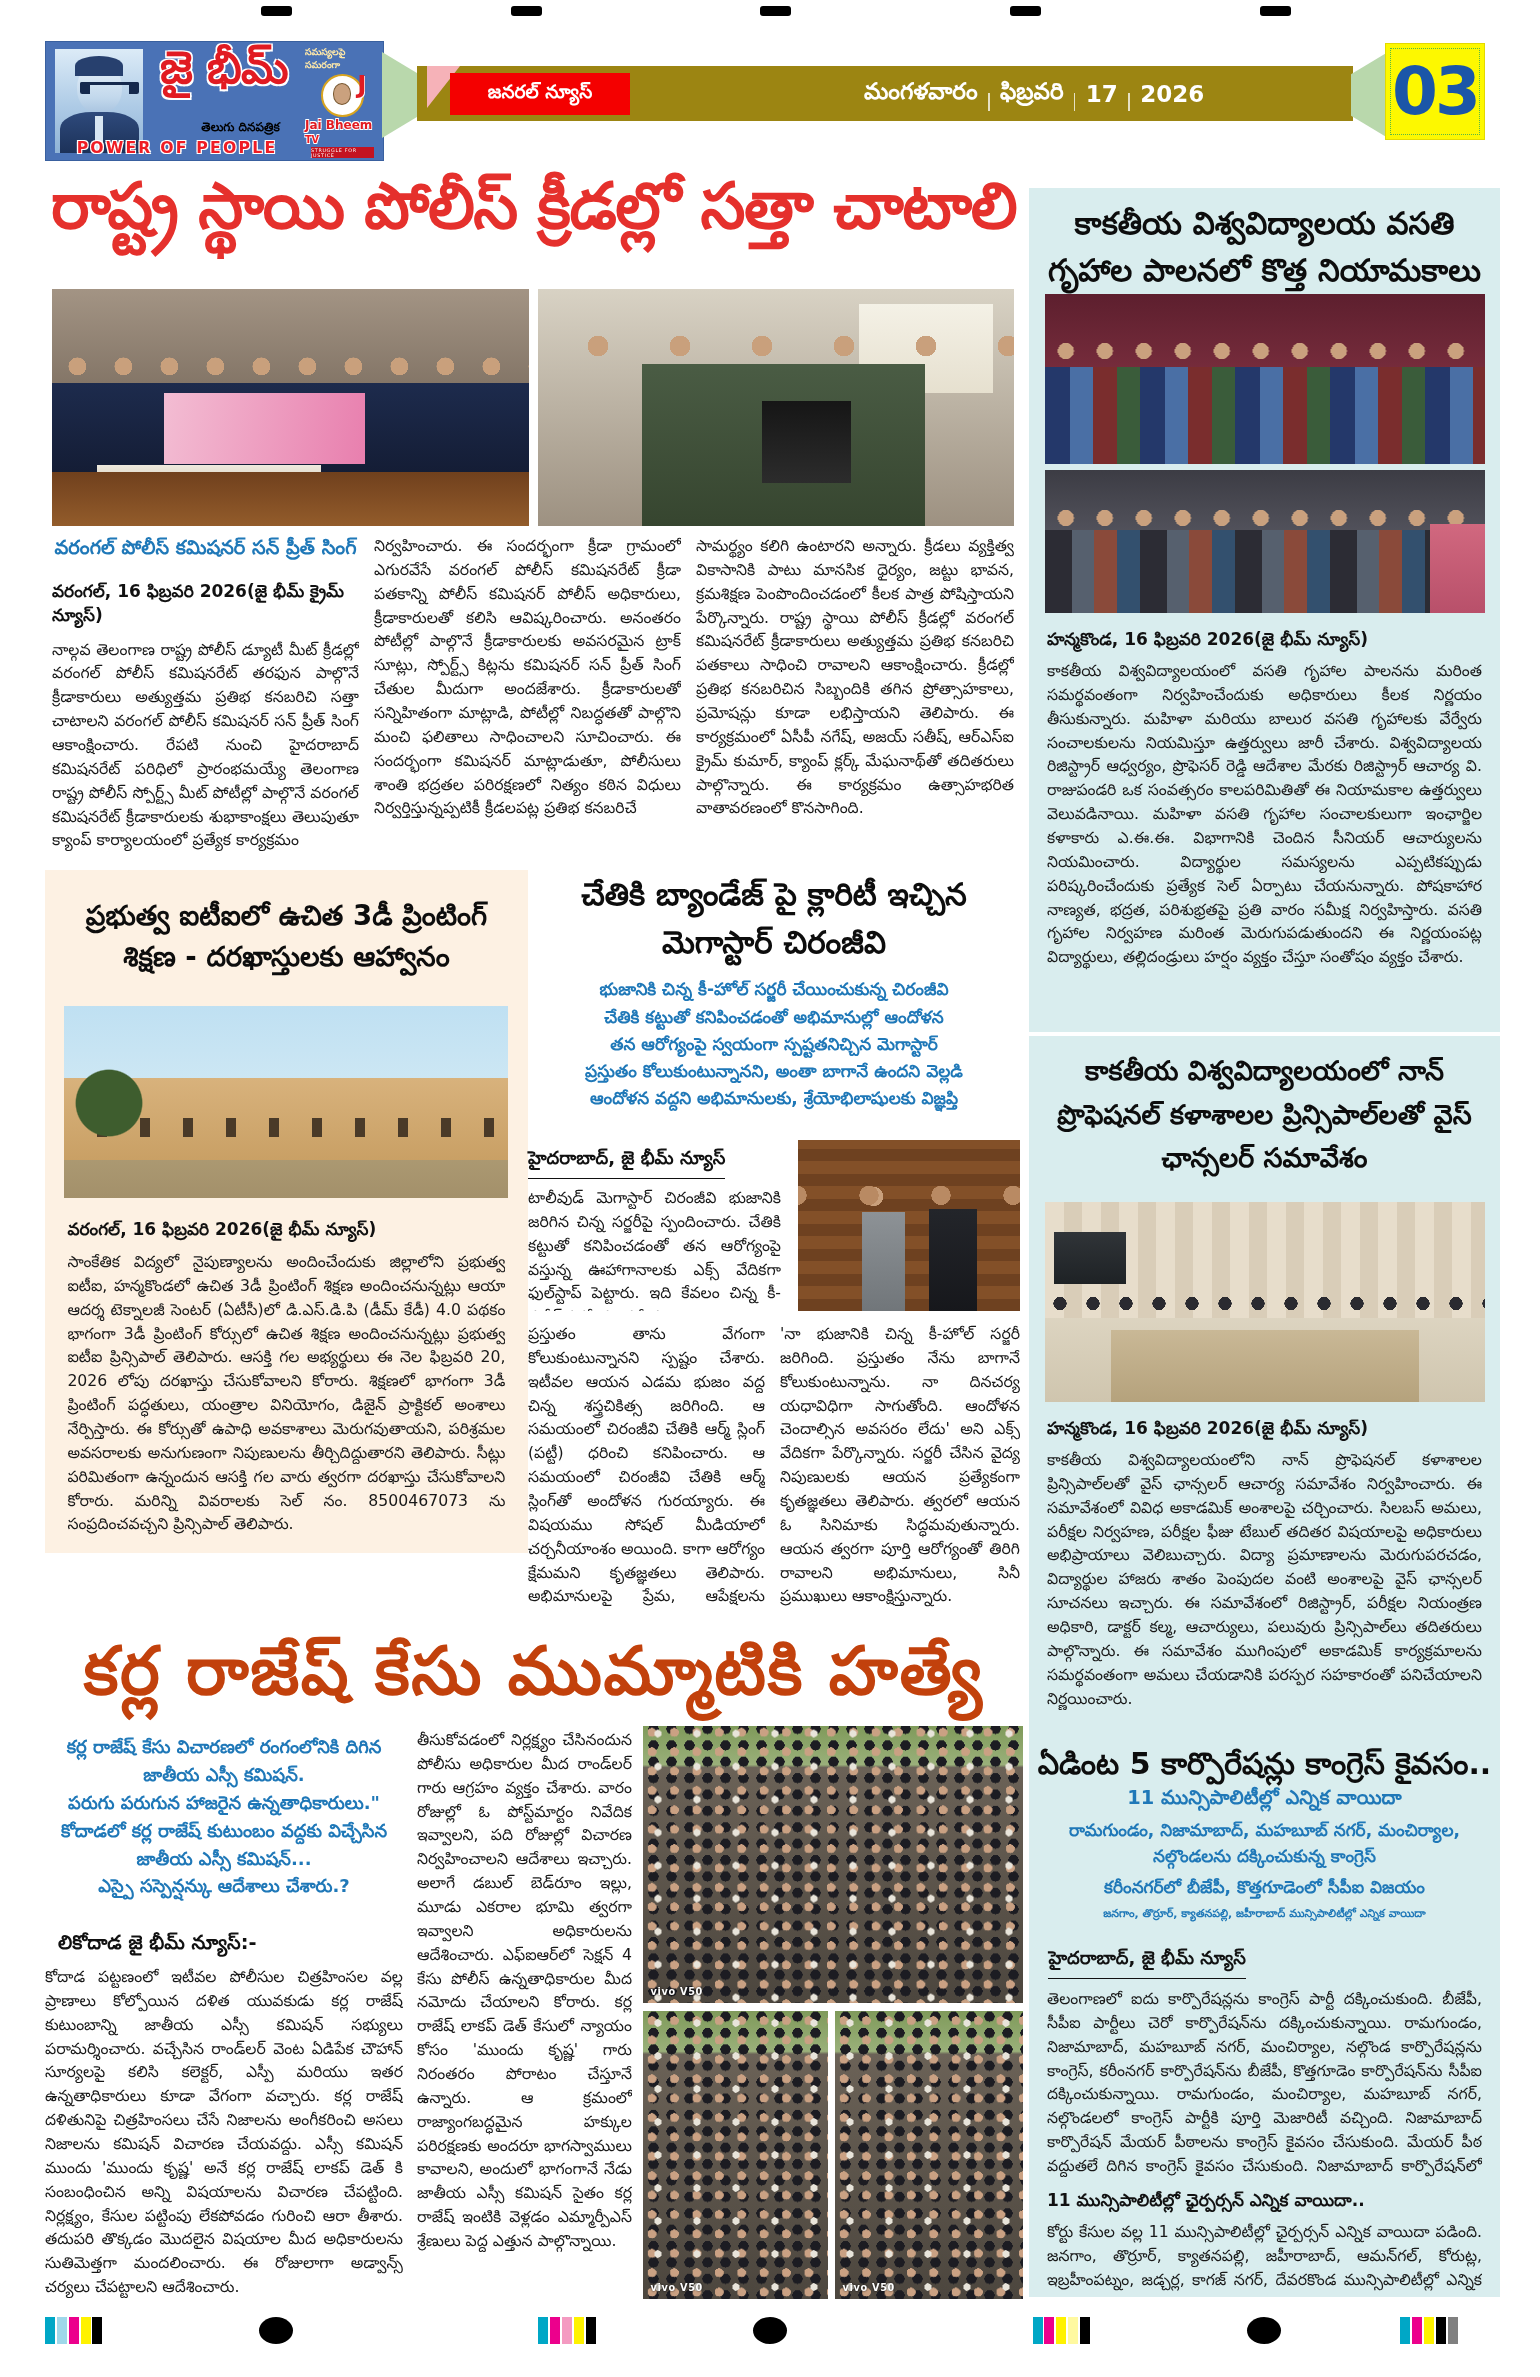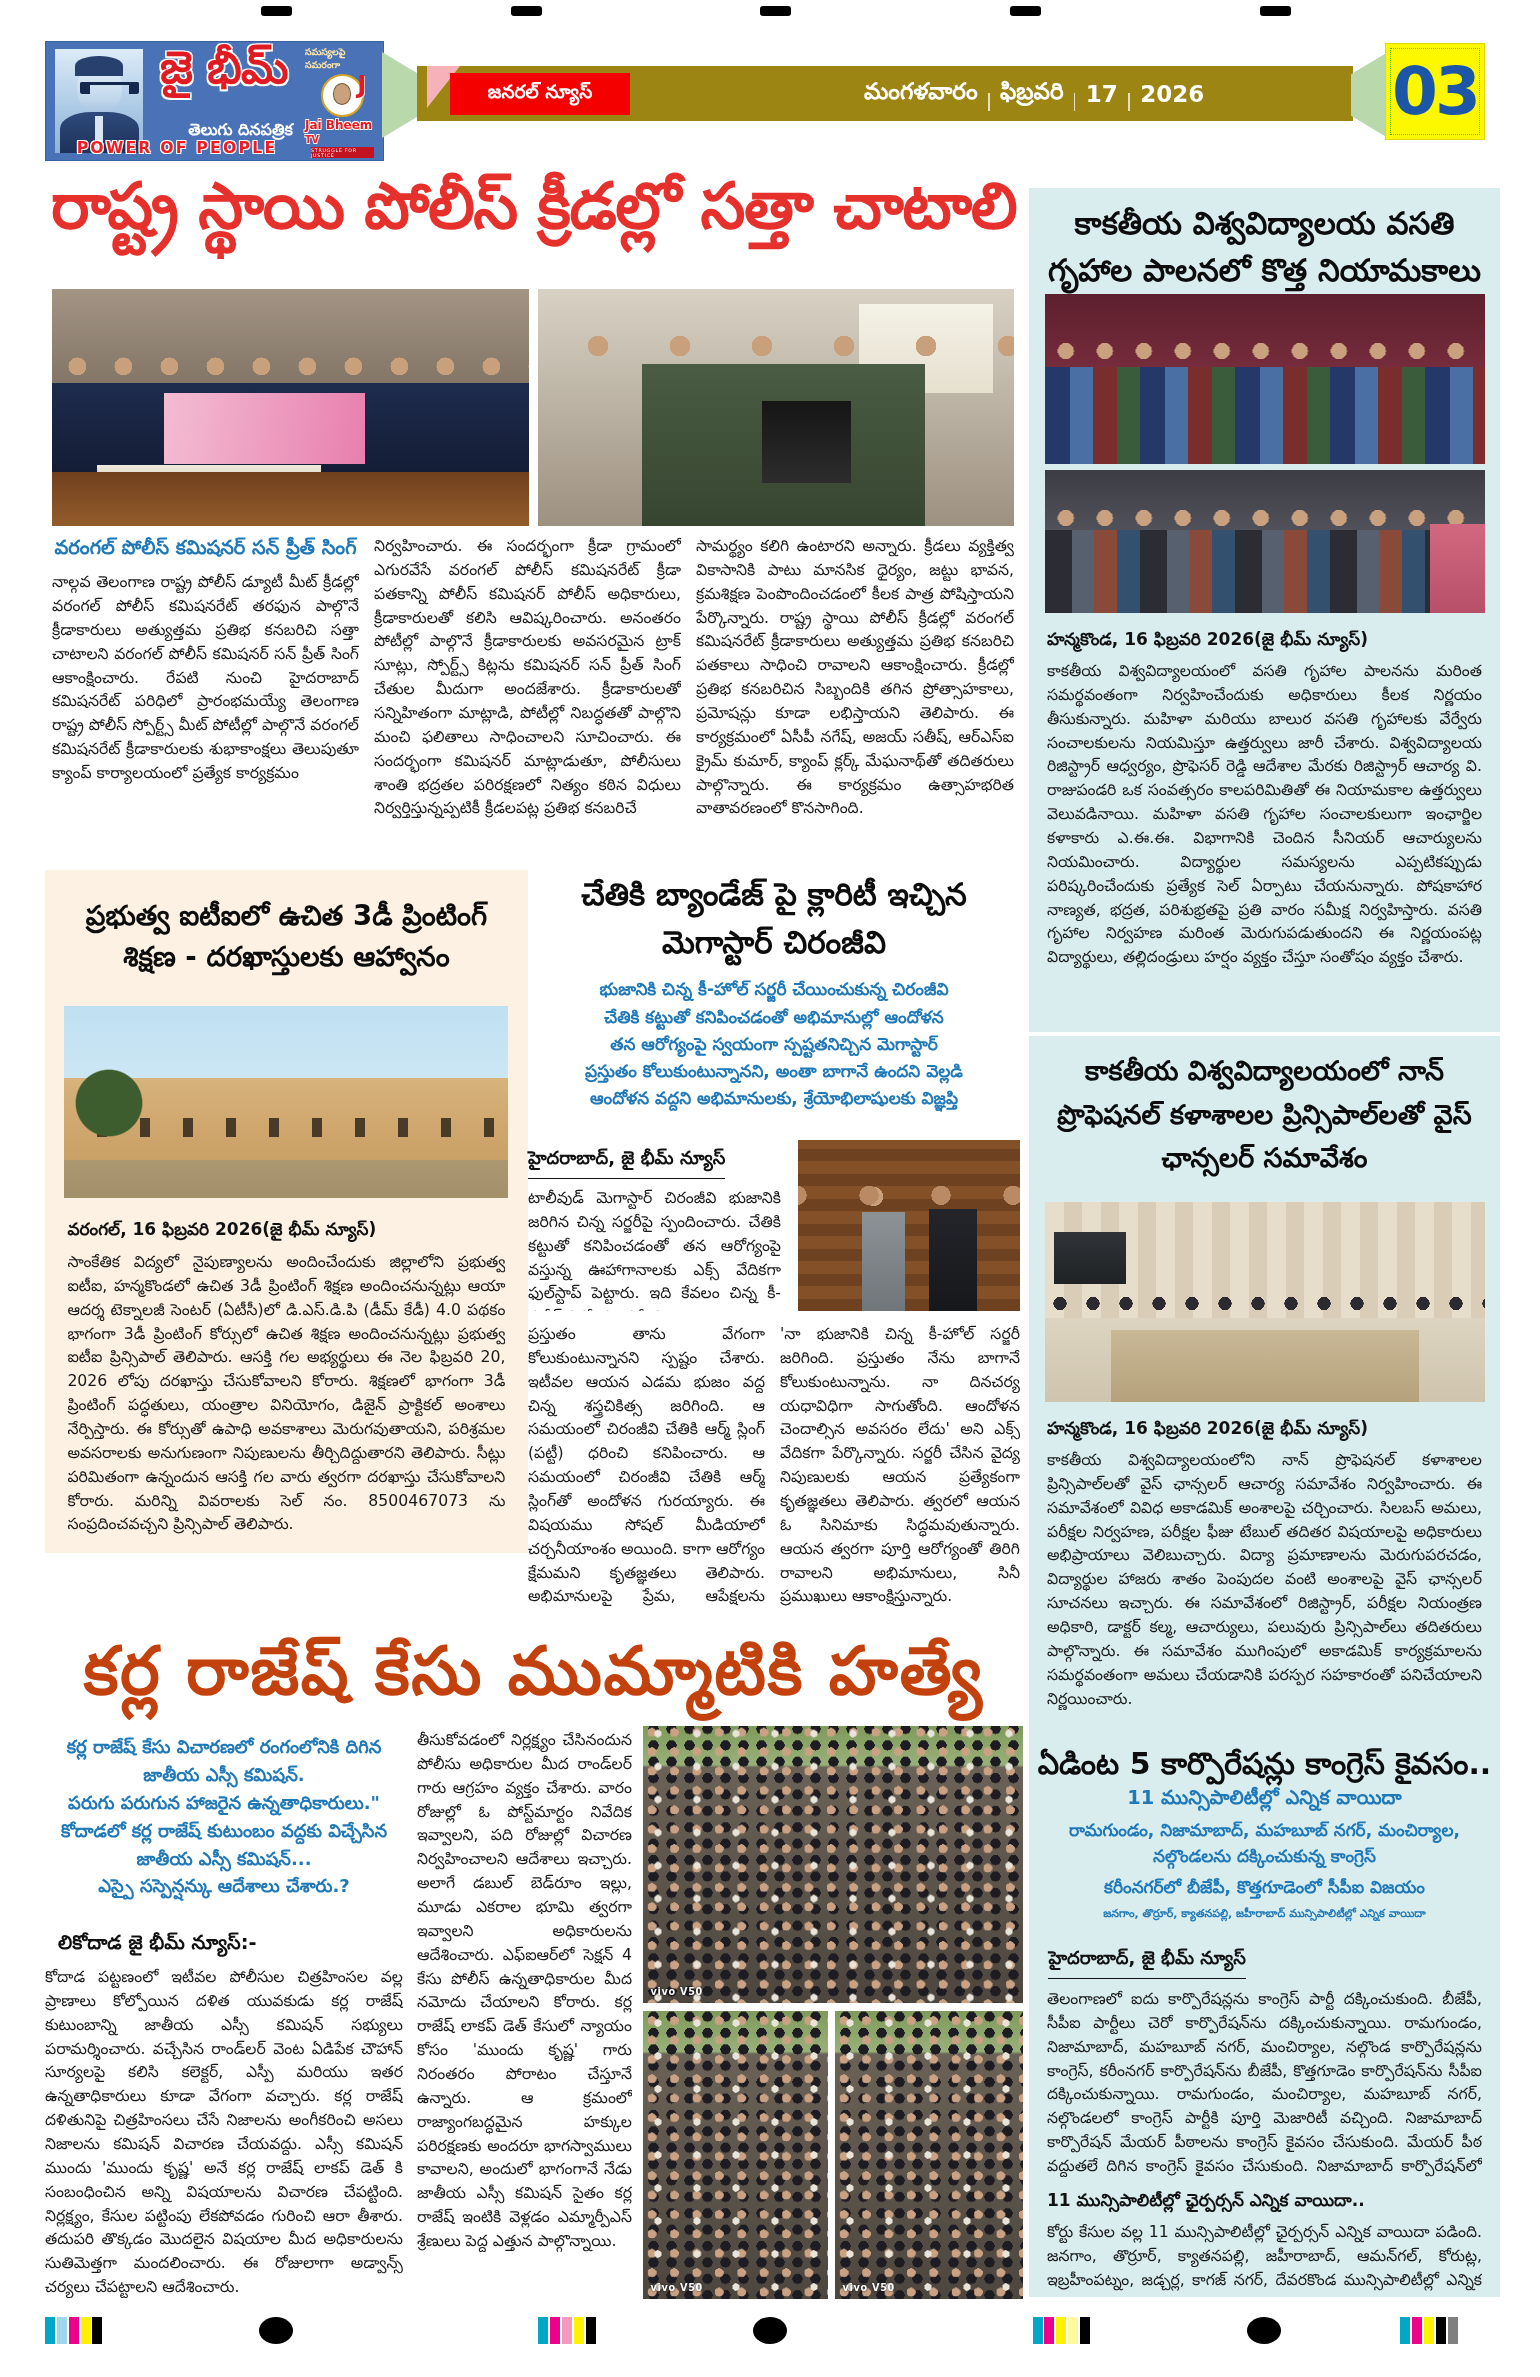--- a/index.html
+++ b/index.html
@@ -20,21 +20,21 @@
             background:linear-gradient(180deg,#e9f2fa 0%,#c2d8ec 70%,#a9c4e0 100%);}
   .portrait .hair{position:absolute;left:20px;top:7.5px;width:48px;height:19.4px;border-radius:50% 50% 0 0;background:#27406e;}
   .portrait .glasses{position:absolute;left:24.6px;top:33px;width:39px;height:9px;border-top:3px solid #15294d;
             border-left:10.4px solid #15294d;border-right:10.4px solid #15294d;border-radius:2.2px;}
   .portrait .suit{position:absolute;left:4.5px;top:63px;width:79px;height:42px;border-radius:40% 40% 0 0;
             background:linear-gradient(180deg,#2e4a7c,#1c3158);}
   .portrait .tie{position:absolute;left:40px;top:67px;width:7.5px;height:33px;background:#d8e6f2;}
   .mast-title{position:absolute;left:101px;top:1.5px;width:154px;text-align:center;
             font-size:45px;line-height:1.05;font-weight:800;color:#e11b22;letter-spacing:-0.7px;
             text-shadow:-1.5px -1.5px 0 #fff,1.5px -1.5px 0 #fff,-1.5px 1.5px 0 #fff,1.5px 1.5px 0 #fff;}
-  .mast-sub{position:absolute;left:131px;top:78px;width:127px;text-align:center;color:#ffffff;font-size:16px;font-weight:700;}
+  .mast-sub{position:absolute;left:131px;top:78px;width:127px;text-align:center;color:#000000;font-size:12px;font-weight:700;}
   .mast-slogan{position:absolute;left:4.5px;bottom:3px;width:253px;text-align:center;color:#ef1c24;
             font-size:15.7px;font-weight:800;letter-spacing:2.2px;
             text-shadow:-1.1px -1.1px 0 #fff,1.1px -1.1px 0 #fff,-1.1px 1.1px 0 #fff,1.1px 1.1px 0 #fff;}
   .mast-right{position:absolute;left:259px;top:3.7px;width:75px;text-align:left;}
   .mr-top{color:#ffe9a8;font-size:9.3px;font-weight:700;}
   .tvlogo{position:relative;width:39px;height:39px;margin:2.2px auto 0;background:#fff;border-radius:50%;border:2.2px solid #d9a520;}
   .tvlogo .jface{position:absolute;left:9.7px;top:7.5px;width:16.4px;height:19.4px;border-radius:50%;background:#caa17e;border:1.5px solid #7a5a33;}
   .tvlogo .jletter{position:absolute;right:-4.5px;top:-6px;font-size:25px;font-weight:900;color:#e11b22;
             text-shadow:0.7px 0.7px 0 #fff;}
   .mr-name{margin-top:1.5px;color:#e11b22;font-size:12px;font-weight:800;
@@ -182,20 +182,21 @@
     <div class="dotted"></div>
     <div class="pagenum">03</div>
   </div>
 
   <div class="abs main-head">రాష్ట్ర స్థాయి పోలీస్ క్రీడల్లో సత్తా చాటాలి</div>
   <div class="photo p1" style="left:52px;top:289px;width:477px;height:237px"></div>
   <div class="photo p2" style="left:538px;top:289px;width:476px;height:237px"></div>
 
   <div class="abs col" style="left:52px;top:534px;width:307px;height:333px">
     <div class="bluehead" style="font-size:19.4px;line-height:1.4">వరంగల్ పోలీస్ కమిషనర్ సన్ ప్రీత్ సింగ్</div>
+    <div class="datebold" style="font-size:17px;margin-top:19.4px">వరంగల్, 16 ఫిబ్రవరి 2026(జై భీమ్ క్రైమ్ న్యూస్)</div>
     <div class="body-txt" style="margin-top:9px">నాల్గవ తెలంగాణ రాష్ట్ర పోలీస్ డ్యూటీ మీట్ క్రీడల్లో వరంగల్ పోలీస్ కమిషనరేట్ తరఫున పాల్గొనే క్రీడాకారులు అత్యుత్తమ ప్రతిభ కనబరిచి సత్తా చాటాలని వరంగల్ పోలీస్ కమిషనర్ సన్ ప్రీత్ సింగ్ ఆకాంక్షించారు. రేపటి నుంచి హైదరాబాద్ కమిషనరేట్ పరిధిలో ప్రారంభమయ్యే తెలంగాణ రాష్ట్ర పోలీస్ స్పోర్ట్స్ మీట్ పోటీల్లో పాల్గొనే వరంగల్ కమిషనరేట్ క్రీడాకారులకు శుభాకాంక్షలు తెలుపుతూ క్యాంప్ కార్యాలయంలో ప్రత్యేక కార్యక్రమం</div>
   </div>
   <div class="abs col body-txt" style="left:374px;top:534px;width:307px;height:333px">నిర్వహించారు. ఈ సందర్భంగా క్రీడా గ్రామంలో ఎగురవేసే వరంగల్ పోలీస్ కమిషనరేట్ క్రీడా పతకాన్ని పోలీస్ కమిషనర్ పోలీస్ అధికారులు, క్రీడాకారులతో కలిసి ఆవిష్కరించారు. అనంతరం పోటీల్లో పాల్గొనే క్రీడాకారులకు అవసరమైన ట్రాక్ సూట్లు, స్పోర్ట్స్ కిట్లను కమిషనర్ సన్ ప్రీత్ సింగ్ చేతుల మీదుగా అందజేశారు. క్రీడాకారులతో సన్నిహితంగా మాట్లాడి, పోటీల్లో నిబద్ధతతో పాల్గొని మంచి ఫలితాలు సాధించాలని సూచించారు. ఈ సందర్భంగా కమిషనర్ మాట్లాడుతూ, పోలీసులు శాంతి భద్రతల పరిరక్షణలో నిత్యం కఠిన విధులు నిర్వర్తిస్తున్నప్పటికీ క్రీడలపట్ల ప్రతిభ కనబరిచే</div>
   <div class="abs col body-txt" style="left:696px;top:534px;width:318px;height:333px">సామర్థ్యం కలిగి ఉంటారని అన్నారు. క్రీడలు వ్యక్తిత్వ వికాసానికి పాటు మానసిక ధైర్యం, జట్టు భావన, క్రమశిక్షణ పెంపొందించడంలో కీలక పాత్ర పోషిస్తాయని పేర్కొన్నారు. రాష్ట్ర స్థాయి పోలీస్ క్రీడల్లో వరంగల్ కమిషనరేట్ క్రీడాకారులు అత్యుత్తమ ప్రతిభ కనబరిచి పతకాలు సాధించి రావాలని ఆకాంక్షించారు. క్రీడల్లో ప్రతిభ కనబరిచిన సిబ్బందికి తగిన ప్రోత్సాహకాలు, ప్రమోషన్లు కూడా లభిస్తాయని తెలిపారు. ఈ కార్యక్రమంలో ఏసీపీ నగేష్, అజయ్ సతీష్, ఆర్‌ఎస్‌ఐ క్రైమ్ కుమార్, క్యాంప్ క్లర్క్ మేఘనాథ్‌తో తదితరులు పాల్గొన్నారు. ఈ కార్యక్రమం ఉత్సాహభరిత వాతావరణంలో కొనసాగింది.</div>
 
   <div class="abs bluebox" style="left:1029px;top:188px;width:471px;height:844px">
     <div class="sect-head" style="font-size:31px;margin:12px 18px 0">కాకతీయ విశ్వవిద్యాలయ వసతి గృహాల పాలనలో కొత్త నియామకాలు</div>
     <div class="photo pA" style="left:15.7px;top:106px;width:440px;height:170px;position:absolute"></div>
     <div class="photo pB" style="left:15.7px;top:282px;width:440px;height:143px;position:absolute"></div>
     <div class="datebold abs" style="left:18px;top:441px;font-size:17px">హన్మకొండ, 16 ఫిబ్రవరి 2026(జై భీమ్ న్యూస్)</div>

